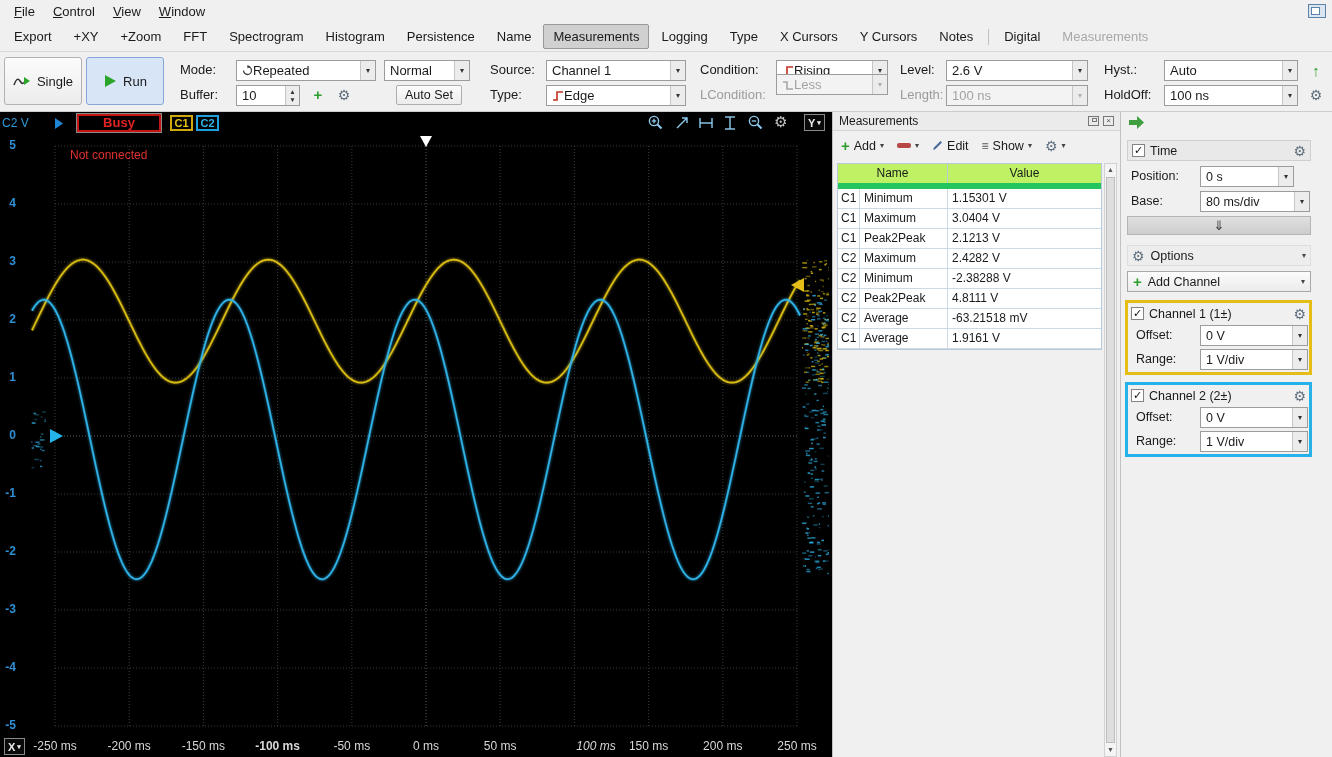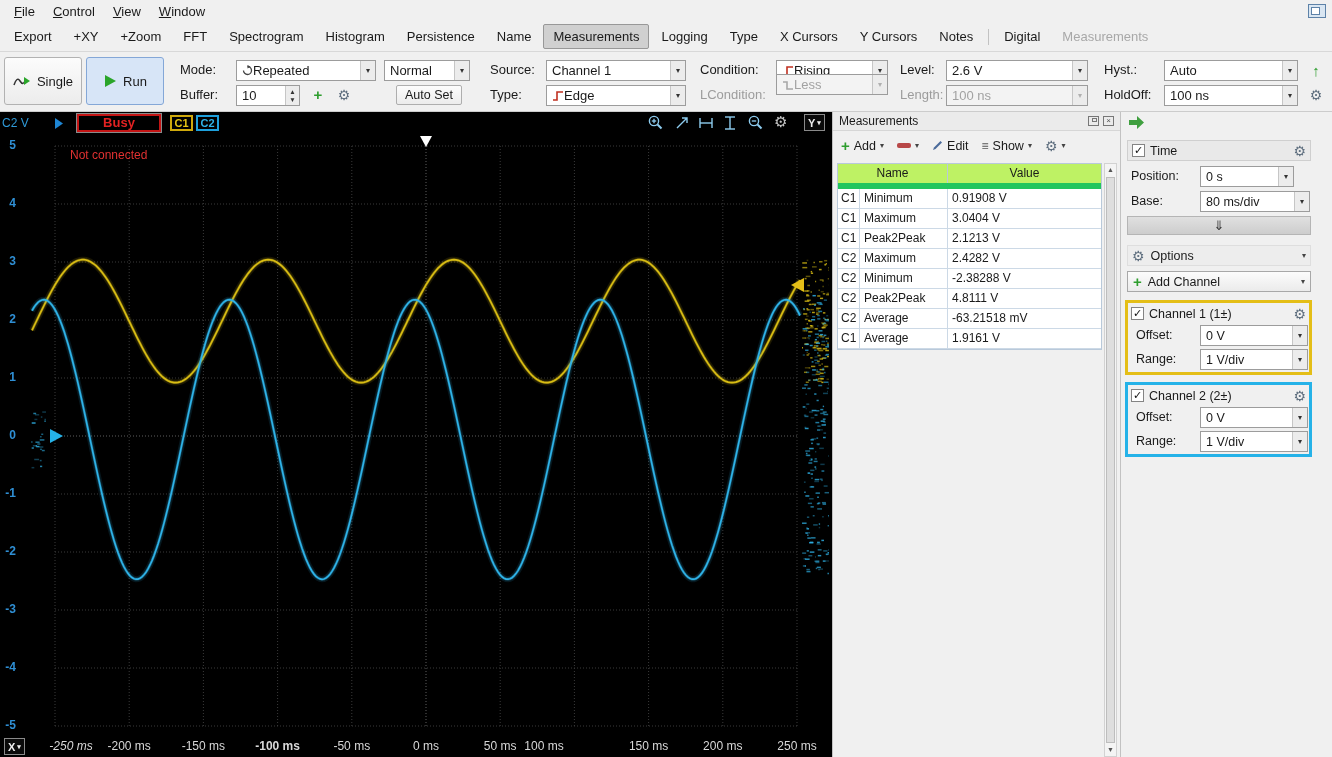--- a/index.html
+++ b/index.html
@@ -696,28 +696,28 @@
     </div>
 
     <div class="notconn">Not connected</div>
 
     <div class="xaxis">
       <div class="axis-badge a" style="left:4px;top:3px">
           <span>X</span>
           <span style="font-size:7px">▾</span>
         </div>
       <div>
-          <div class="xtick" style="left: 36px; font-style: italic;">-250 ms</div>
+          <div class="xtick" style="left: 20px;">-250 ms</div>
           <div class="xtick" style="left: 94.2px;">-200 ms</div>
           <div class="xtick" style="left: 168.4px;">-150 ms</div>
           <div class="xtick" style="left: 242.6px; font-weight: bold;">-100 ms</div>
           <div class="xtick" style="left: 316.8px;">-50 ms</div>
           <div class="xtick" style="left: 391px;">0 ms</div>
           <div class="xtick" style="left: 465.2px;">50 ms</div>
-          <div class="xtick" style="left: 509px;">100 ms</div>
+          <div class="xtick" style="left: 561px; font-style: italic;">100 ms</div>
           <div class="xtick" style="left: 613.6px;">150 ms</div>
           <div class="xtick" style="left: 687.8px;">200 ms</div>
           <div class="xtick" style="left: 762px;">250 ms</div>
         </div>
     </div>
   <div class="ytick" style="top: 26px;">5</div>
       <div class="ytick" style="top: 84px;">4</div>
       <div class="ytick" style="top: 142px;">3</div>
       <div class="ytick" style="top: 200px;">2</div>
       <div class="ytick" style="top: 258px;">1</div>
@@ -767,21 +767,21 @@
     </div>
     <div class="mtable">
       <div class="mt-h">
         <div class="h-name">Name</div>
         <div class="h-val">Value</div>
       </div>
       <div>
           <div class="mt-row">
             <div class="c-ch">C1</div>
             <div class="c-name">Minimum</div>
-            <div class="c-val">0.91908 V</div>
+            <div class="c-val">1.15301 V</div>
           </div>
           <div class="mt-row">
             <div class="c-ch">C1</div>
             <div class="c-name">Maximum</div>
             <div class="c-val">3.0404 V</div>
           </div>
           <div class="mt-row">
             <div class="c-ch">C1</div>
             <div class="c-name">Peak2Peak</div>
             <div class="c-val">2.1213 V</div>

